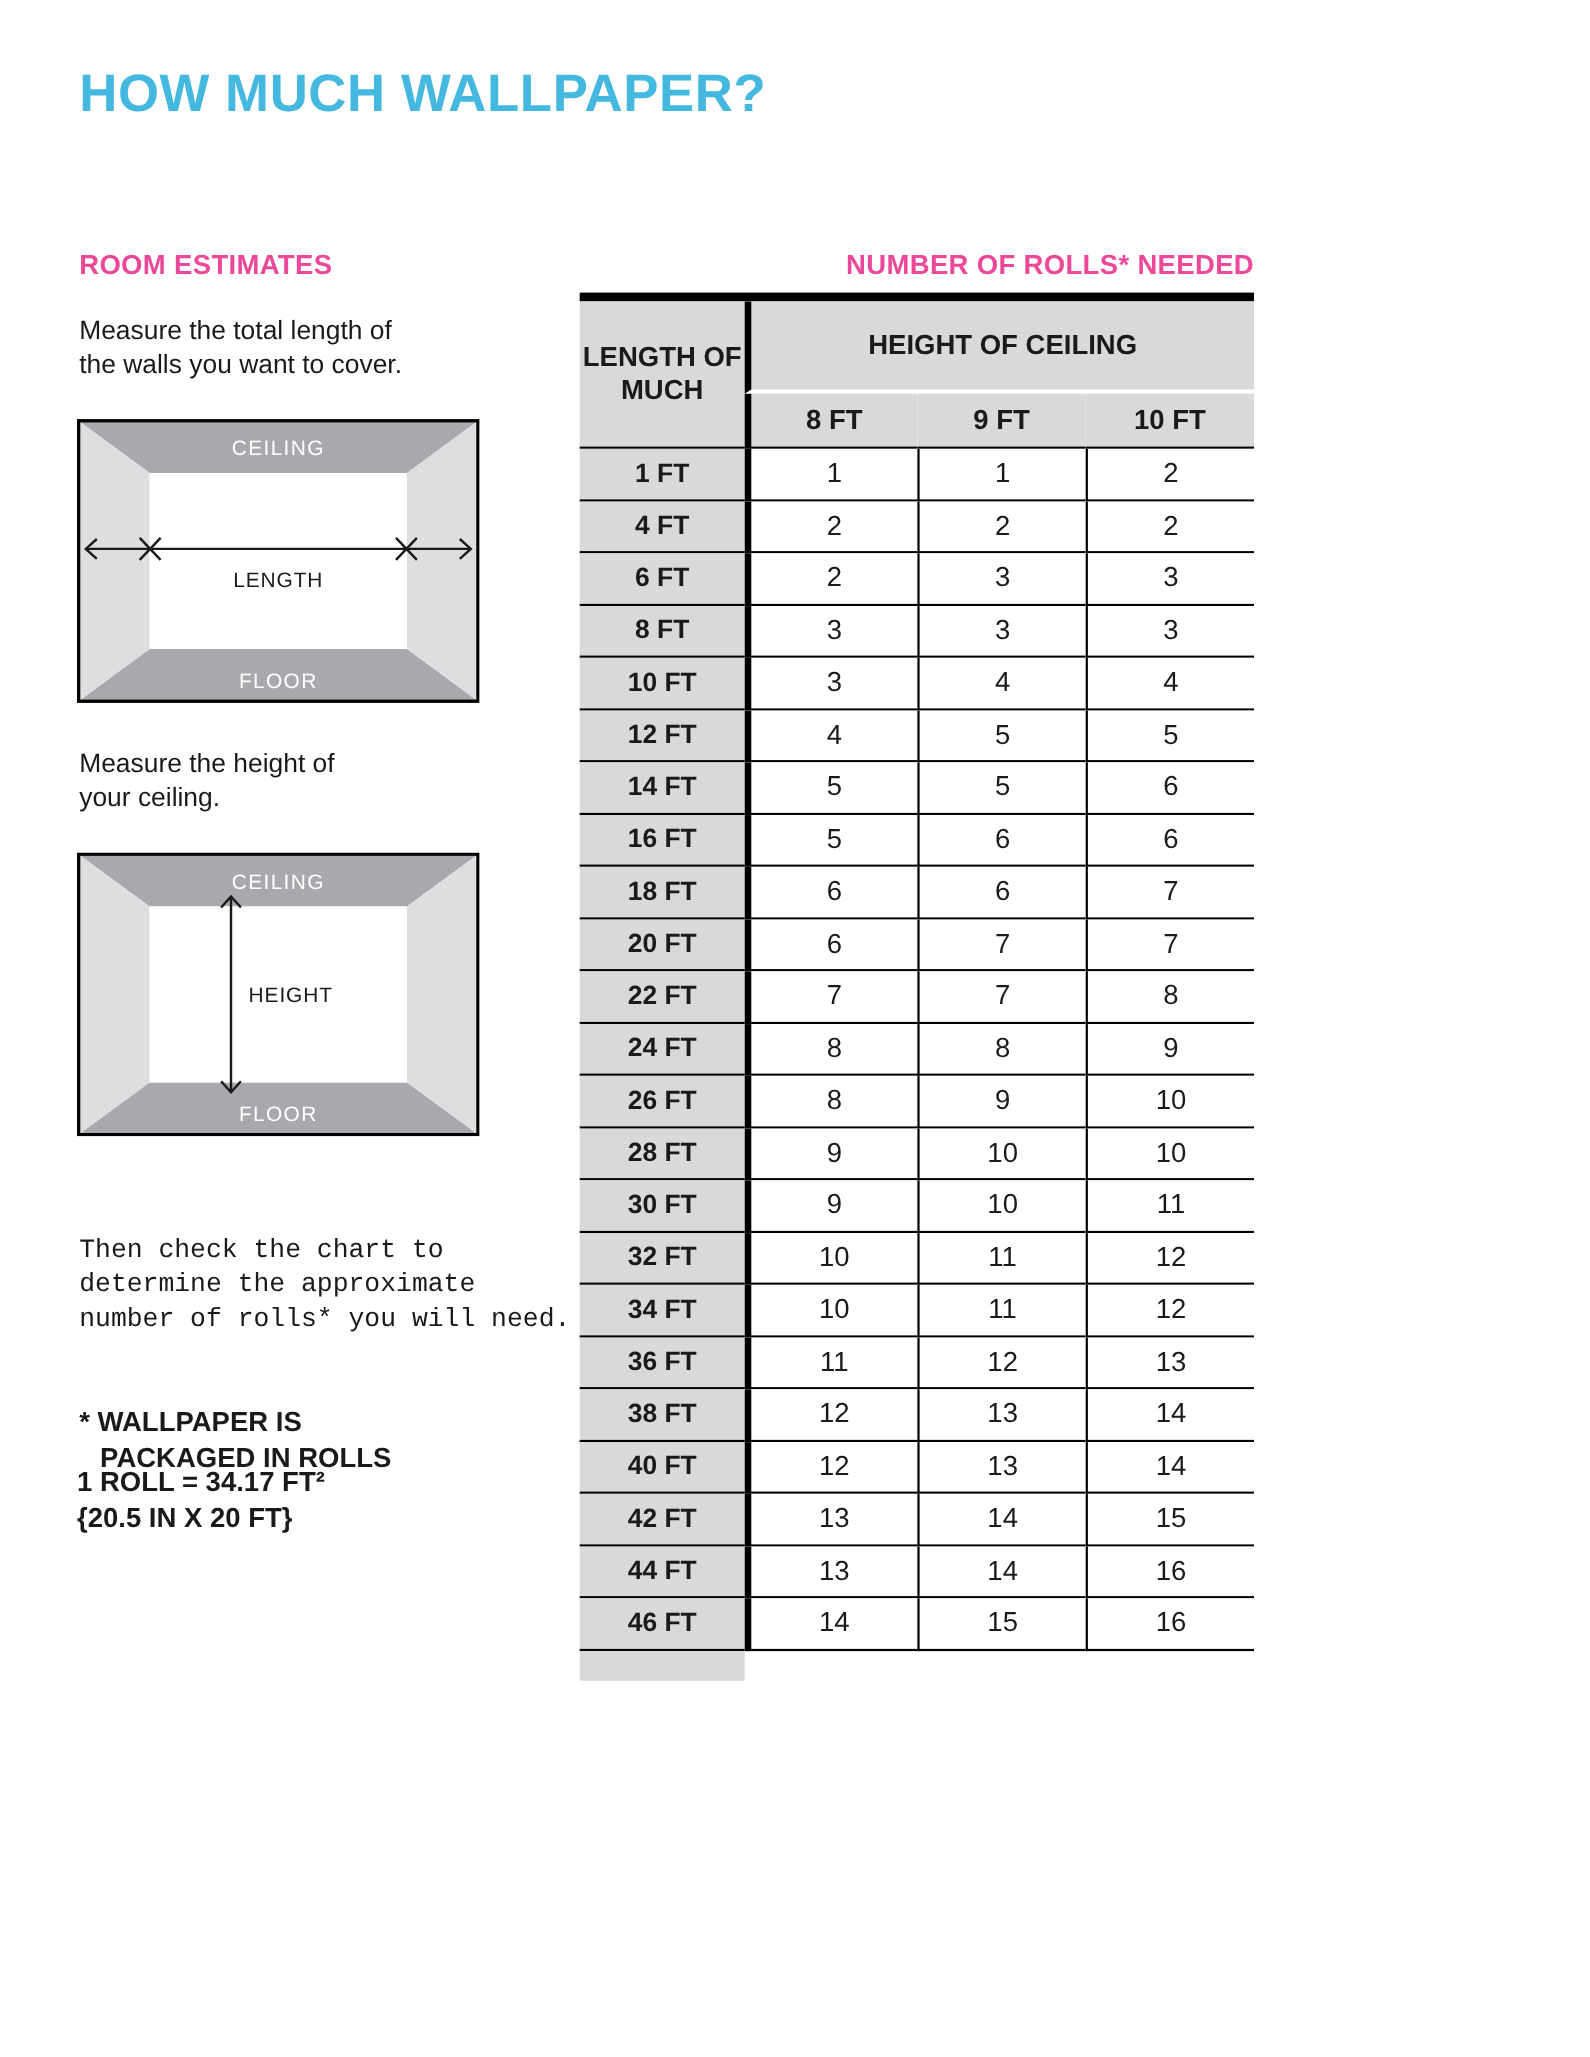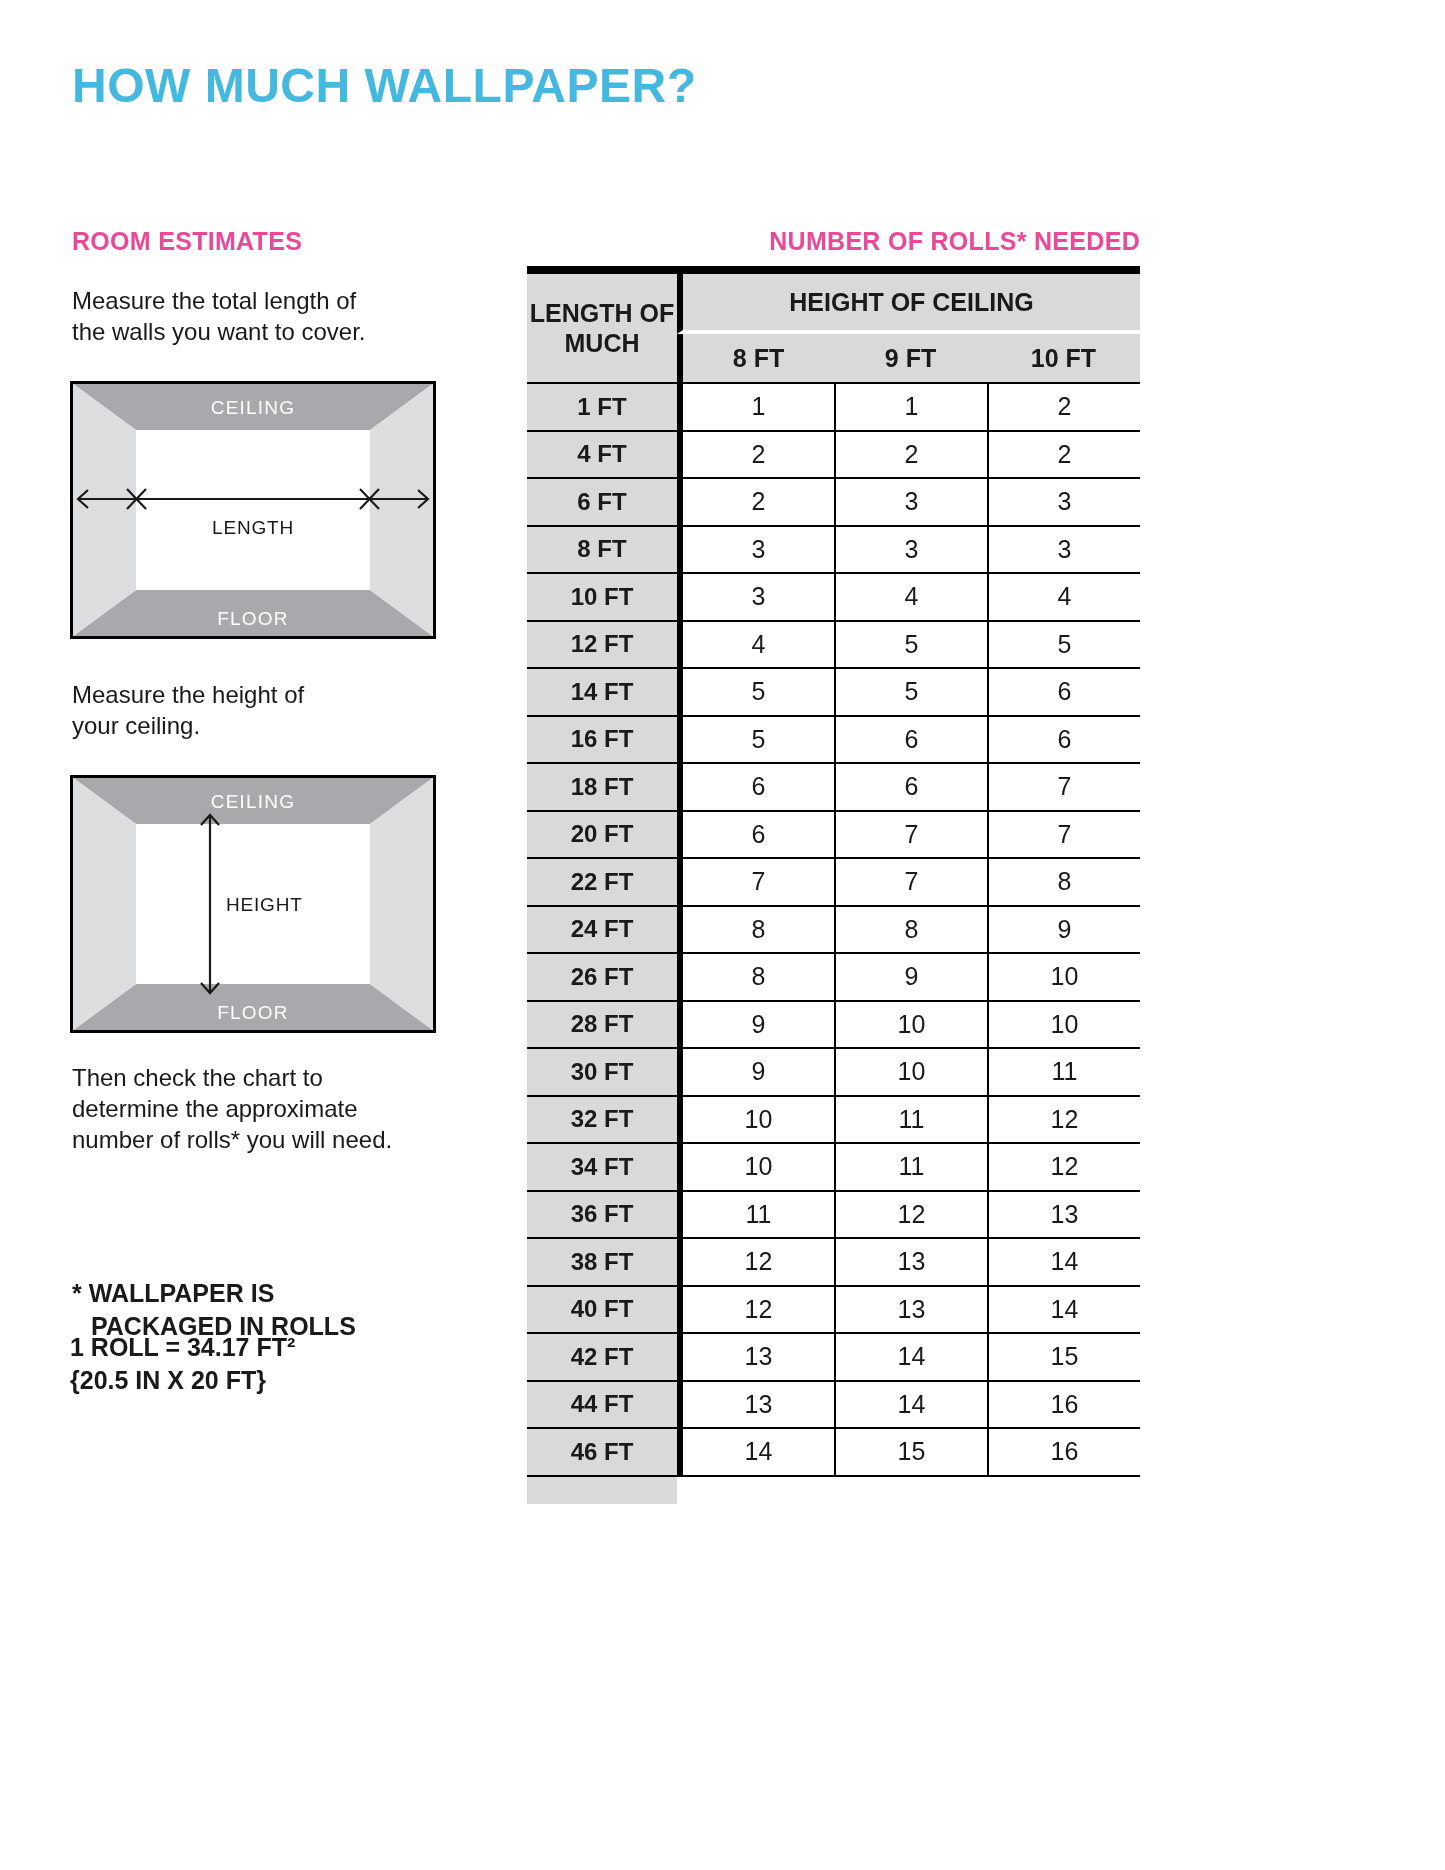--- a/index.html
+++ b/index.html
@@ -9,40 +9,40 @@
 
   .title { position: absolute; left: 72px; top: 58px; font-size: 48px; font-weight: 700; color: #45B8E0; letter-spacing: 0.5px; }
 
   .section-heading { font-size: 25px; font-weight: 700; color: #ec4899; letter-spacing: 0.3px; }
   .h-left { position: absolute; left: 72px; top: 227px; }
   .h-right { position: absolute; left: 527px; top: 227px; width: 613px; text-align: right; }
 
   .para { position: absolute; left: 72px; font-size: 24px; line-height: 31px; white-space: pre-line; color: #1a1a1a; }
   .p1 { top: 285px; }
   .p2 { top: 679px; }
-  .p3 { top: 1062px; }
+  .p3 { top: 1122px; font-family: Liberation Mono, monospace; }
 
   .diagram { position: absolute; left: 70px; width: 438px; height: 258px; }
   .d1 { top: 381px; }
   .d2 { top: 775px; }
 
   .svg-label { font-family: "Liberation Sans", sans-serif; font-size: 19px; letter-spacing: 1.2px; }
   .svg-label.light { fill: #ffffff; }
   .svg-label.dark { fill: #1a1a1a; letter-spacing: 0.8px; }
 
   .note { position: absolute; left: 72px; top: 1277px; font-size: 25px; font-weight: 700; line-height: 33px; color: #1a1a1a; }
   .note .indent { padding-left: 19px; }
   .roll-info { position: absolute; left: 70px; top: 1331px; font-size: 25px; font-weight: 700; line-height: 33px; color: #1a1a1a; }
 
   .table-wrap { position: absolute; left: 527px; top: 266px; }
   .rolls-table { border-collapse: separate; border-spacing: 0; table-layout: fixed; width: 613px; border-top: 8px solid #000000; }
   .rolls-table th, .rolls-table td { padding: 0; text-align: center; vertical-align: middle; }
 
   .len-head { background: #D9D9D9; font-weight: 700; font-size: 25px; line-height: 1.2; border-bottom: 2px solid #000000; padding: 0 22px; }
-  .group-head { background: #D9D9D9; font-weight: 700; font-size: 25px; height: 60px; border-left: 6px solid #000000; border-bottom: 4px solid #ffffff; }
+  .group-head { background: #D9D9D9; font-weight: 700; font-size: 25px; height: 84px; border-left: 6px solid #000000; border-bottom: 4px solid #ffffff; }
   .sub-head { background: #D9D9D9; font-weight: 700; font-size: 25px; height: 50px; border-bottom: 2px solid #000000; }
   .sub-head.first { border-left: 6px solid #000000; }
 
   .len-cell { background: #D9D9D9; font-weight: 700; font-size: 24px; height: 47.5px; border-bottom: 2px solid #000000; }
   .val-cell { background: #ffffff; font-size: 25px; height: 47.5px; border-bottom: 2px solid #000000; border-left: 2px solid #000000; }
   .val-cell.first { border-left: 6px solid #000000; }
 
   .stub-cell { background: #D9D9D9; height: 27px; border: none; }
   .stub-rest { background: transparent; border: none; }
 </style>

